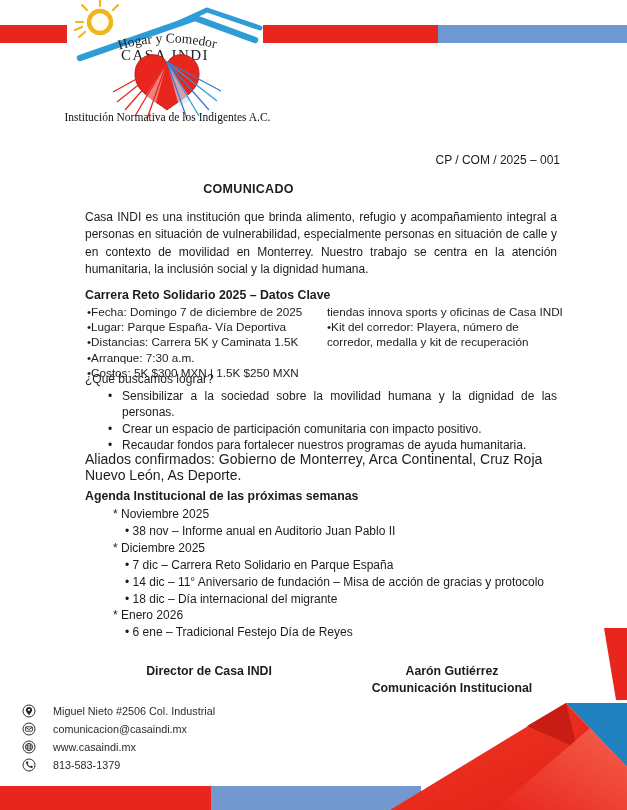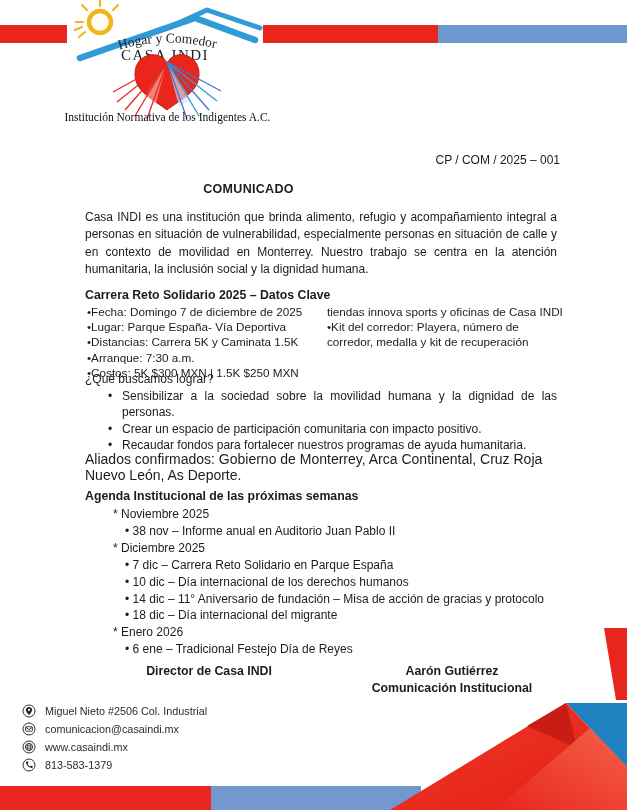--- a/index.html
+++ b/index.html
@@ -39,21 +39,21 @@
   .agenda-head{position:absolute;top:489px;left:85px;font-size:12.3px;font-weight:bold;}
   .agenda{position:absolute;top:506px;left:85px;font-size:12px;line-height:16.9px;white-space:nowrap;margin-left:28px;}
   .agenda .event{padding-left:12px;}
   
   .sig{position:absolute;top:663px;width:210px;text-align:center;font-size:12.3px;
        font-weight:bold;line-height:17px;}
   .sig-left{left:104px;}
   .sig-right{left:347px;}
   
   .contacts{position:absolute;top:702px;left:22px;}
-  .c-row{display:flex;align-items:center;height:18px;}
+  .c-row{display:flex;align-items:center;height:18px;gap:8px;}
   .c-row .ic{width:14px;height:14px;margin-right:9px;flex:0 0 14px;}
   .c-row .ctxt{font-size:10.8px;color:#2b2b2b;}
   
   .bar-b{position:absolute;top:786px;height:24px;}
   .bar-red-bottom{left:0;width:211px;background:#E8261E;}
   .bar-blue-bottom{left:211px;width:210px;background:#7397CF;}
   .corner-svg{position:absolute;left:377px;top:628px;}
 </style>
 </head>
 <body>
@@ -146,21 +146,20 @@
     </li>
   </ul>
   <div class="allies">Aliados confirmados: Gobierno de Monterrey, Arca Continental, Cruz Roja Nuevo León, As Deporte.</div>
 
   <div class="agenda-head">Agenda Institucional de las próximas semanas</div>
   <div class="agenda">
     <div class="month">* Noviembre 2025</div>
     <div class="event">• 38 nov – Informe anual en Auditorio Juan Pablo II</div>
     <div class="month">* Diciembre 2025</div>
     <div class="event">• 7 dic – Carrera Reto Solidario en Parque España</div>
-    <div class="event">• 10 dic – Día internacional de los derechos humanos</div>
     <div class="event">• 14 dic – 11° Aniversario de fundación – Misa de acción de gracias y protocolo</div>
     <div class="event">• 18 dic – Día internacional del migrante</div>
     <div class="month">* Enero 2026</div>
     <div class="event">• 6 ene – Tradicional Festejo Día de Reyes</div>
   </div>
 
   <div class="sig sig-left">
     <div>Director de Casa INDI</div>
   </div>
   <div class="sig sig-right">

